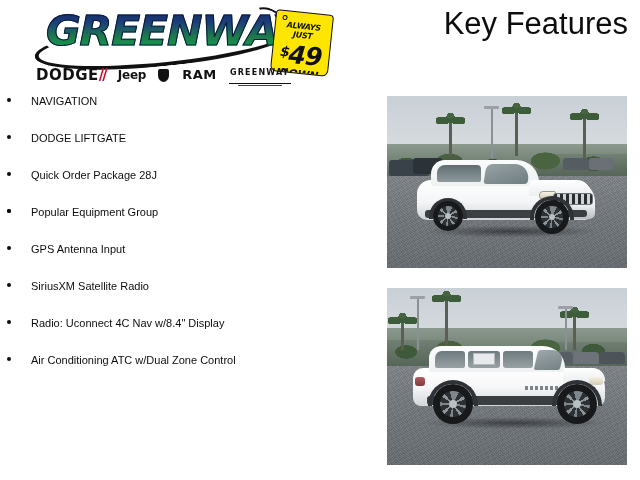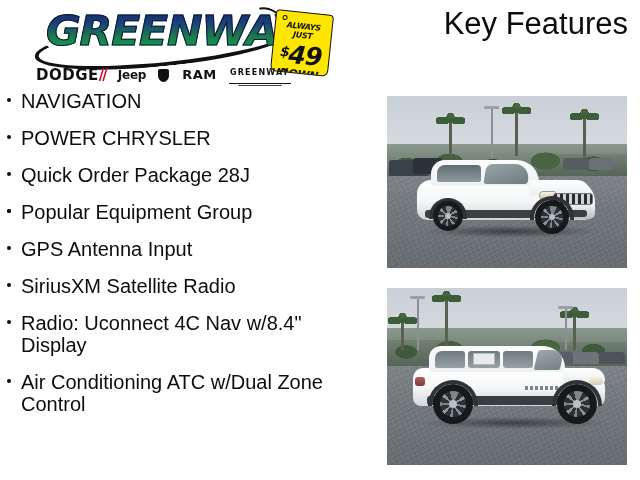--- a/index.html
+++ b/index.html
@@ -181,23 +181,23 @@
   }
 
   
   #feature-list {
     position: absolute;
     left: 0; top: 90px;
     width: 372px;
   }
   .feature-item {
     position: relative;
-    padding-left: 21px;
+    padding-left: 31px;
     margin-bottom: 15px;
-    font-size: 20px;
+    font-size: 11px;
     color: #0d0d0d;
     line-height: 22px;
   }
   .feature-item .bullet {
     position: absolute;
     left: 7px; top: 8px;
     width: 4px; height: 4px;
     background: #0d0d0d;
     border-radius: 50%;
   }
@@ -516,21 +516,21 @@
   <div id="page-title">Key Features</div>
 </div>
 
 <div id="feature-list">
   <div class="feature-item">
     <span class="bullet"></span>
     <span>NAVIGATION</span>
   </div>
   <div class="feature-item">
     <span class="bullet"></span>
-    <span>POWER CHRYSLER</span>
+    <span>DODGE LIFTGATE</span>
   </div>
   <div class="feature-item">
     <span class="bullet"></span>
     <span>Quick Order Package 28J</span>
   </div>
   <div class="feature-item">
     <span class="bullet"></span>
   </div>
   <div class="feature-item">
     <span class="bullet"></span>

